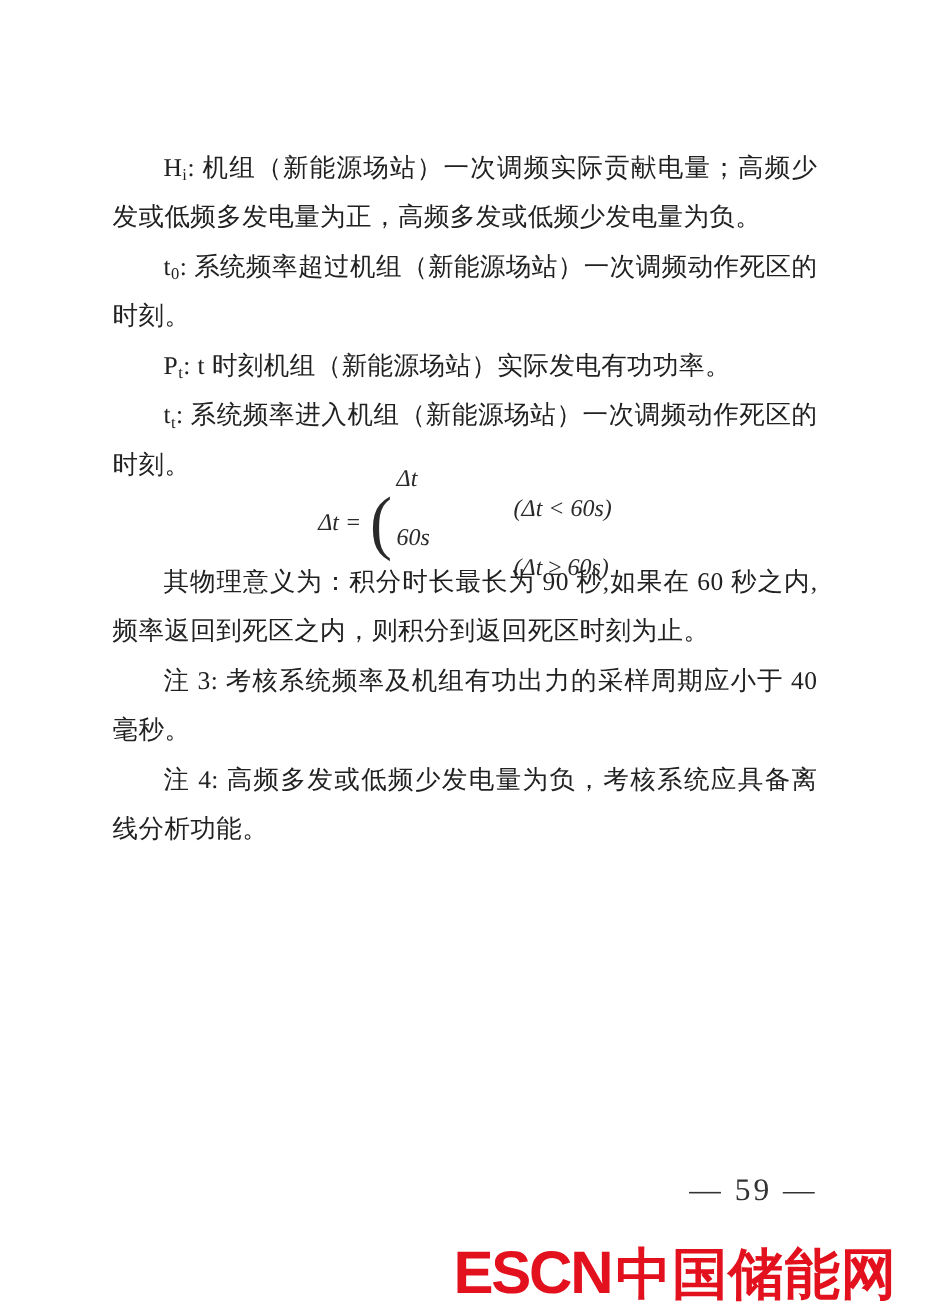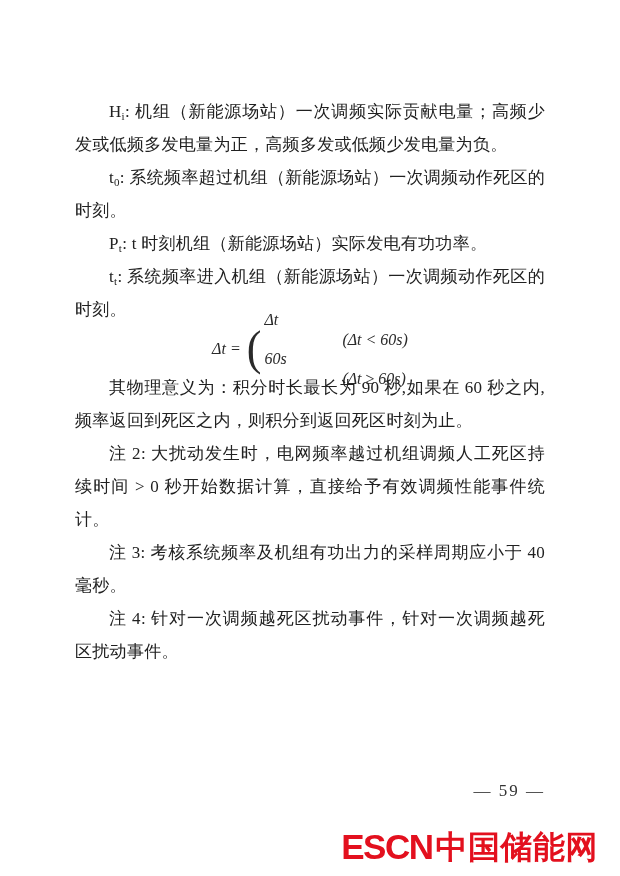--- a/index.html
+++ b/index.html
@@ -50,45 +50,45 @@
   }
   .frows { display: flex; flex-direction: column; justify-content: center; }
   .frow { display: flex; line-height: 19px; gap: 32px; }
   .frow .fval { display: inline-block; width: 38px; }
   .frow .fcond { margin-left: 8px; margin-top: 20px; }
   .pagenum {
     position: absolute;
     top: 781px;
     right: 75px;
     font-family: "Liberation Serif", "DejaVu Serif", serif;
-    font-size: 17px;
+    font-size: 21px;
     letter-spacing: 2px;
     color: #333333;
   }
   .logo {
     position: absolute;
     top: 829px;
     right: 22px;
     display: flex;
     align-items: center;
     white-space: nowrap;
     color: #e3101e;
   }
   .logo .logo-latin {
     font-family: "Liberation Sans", "DejaVu Sans", sans-serif;
     font-weight: bold;
-    font-size: 35px;
+    font-size: 40px;
     line-height: 1;
     letter-spacing: -1.5px;
     margin-right: 3px;
   }
   .logo .logo-cn {
     font-family: "Liberation Sans", "DejaVu Sans", sans-serif;
     font-weight: bold;
-    font-size: 32px;
+    font-size: 37px;
     line-height: 1;
     letter-spacing: 0.5px;
   }
 </style>
 </head>
 <body>
 
 <div class="page">
 
   <div>
@@ -106,23 +106,22 @@
           <span class="fcond">(Δt &lt; 60s)</span>
         </div>
         <div class="frow">
           <span class="fval">60s</span>
           <span class="fcond">(Δt ≥ 60s)</span>
         </div>
       </div>
     </div>
 
     <p class="para">其物理意义为：积分时长最长为 90 秒,如果在 60 秒之内,频率返回到死区之内，则积分到返回死区时刻为止。</p>
-    <p class="para">注 2: 大扰动发生时，电网频率越过机组调频人工死区持续时间 &gt; 0 秒开始数据计算，直接给予有效调频性能事件统计。</p>
     <p class="para">注 3: 考核系统频率及机组有功出力的采样周期应小于 40 毫秒。</p>
-    <p class="para">注 4: 针对一次调频越死区扰动事件，针对一次调频越死区扰动事件。</p>
+    <p class="para">注 4: 高频多发或低频少发电量为负，考核系统应具备离线分析功能。</p>
   </div>
 
   <div class="pagenum">— 59 —</div>
 
   <div class="logo" style="color: rgb(227, 16, 30);">
     <span class="logo-latin">ESCN</span>
     <span class="logo-cn">中国储能网</span>
   </div>
 
 </div>

